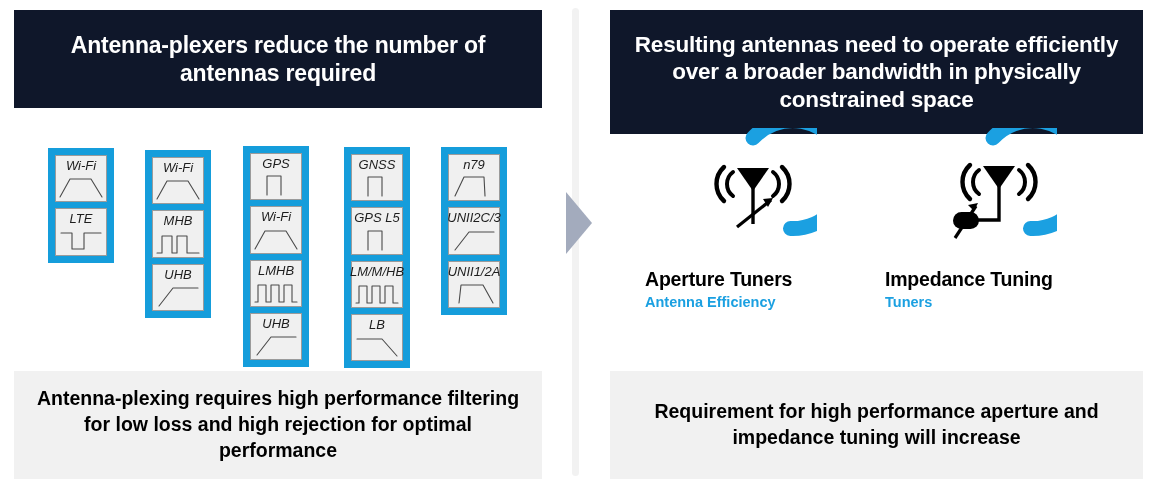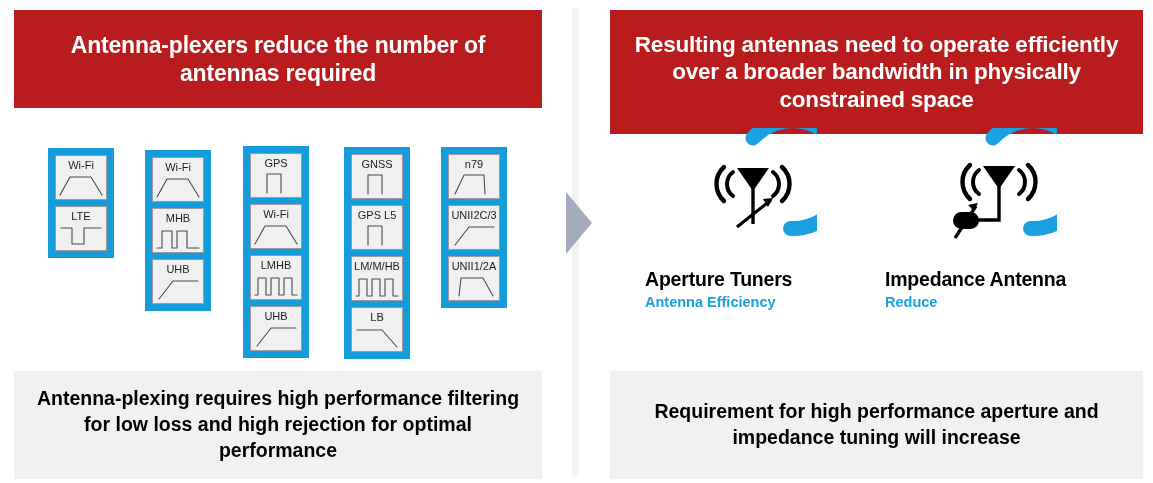--- a/index.html
+++ b/index.html
@@ -13,21 +13,21 @@
   .slide{position:relative;width:1153px;height:483px;}
 
   
   .panel{position:absolute;top:0;height:483px;}
   .panel-left{left:0;width:556px;}
   .panel-right{left:600px;width:553px;}
 
   
   .banner{
     position:absolute;top:10px;
-    background:#b91c1c;color:#ffffff;
+    background:#0f172a;color:#ffffff;
     display:flex;align-items:center;justify-content:center;
     text-align:center;font-weight:bold;line-height:1.22;
     letter-spacing:-0.2px;
   }
   .banner-left{left:14px;width:528px;height:98px;font-size:23px;padding:0 10px;box-sizing:border-box;}
   .banner-right{left:10px;width:533px;height:124px;font-size:22.5px;padding:0 8px;box-sizing:border-box;}
 
   
   .caption{
     position:absolute;bottom:4px;
@@ -55,22 +55,22 @@
     padding:7px;box-sizing:border-box;
     display:flex;flex-direction:column;gap:6px;
   }
   .fcard{
     background:#f0f0f0;border:1px solid #9b9b9b;
     width:100%;box-sizing:border-box;
     display:flex;flex-direction:column;align-items:center;
     padding:3px 2px 2px;
   }
   .fcard .flabel{
-    font-size:11px;color:#1d1d1d;line-height:1.1;
-    white-space:nowrap;font-family:"Liberation Sans", sans-serif;
+    font-size:13px;color:#1d1d1d;line-height:1.1;
+    white-space:nowrap;font-family:"Liberation Sans", sans-serif;font-style:italic;
   }
   .fcard .fsvg{display:block;}
 
   
   .tuners{position:absolute;left:0;top:128px;width:553px;height:215px;}
   .tuner{position:absolute;width:215px;text-align:left;}
   .tuner-aperture{left:45px;}
   .tuner-impedance{left:285px;}
   .ring-wrap{position:relative;width:128px;height:128px;margin:0 auto;}
   .tuner-title{
@@ -287,23 +287,23 @@
             <path d="M 41 37 A 23 23 0 0 0 41 71" fill="none" stroke="#000" stroke-width="4.4" stroke-linecap="round"></path>
             <path d="M 90 42 A 15 15 0 0 1 90 66" fill="none" stroke="#000" stroke-width="4" stroke-linecap="round"></path>
             <path d="M 99 37 A 23 23 0 0 1 99 71" fill="none" stroke="#000" stroke-width="4.4" stroke-linecap="round"></path>
 
             <rect x="24" y="84" width="26" height="17" rx="8.5" fill="#000"></rect>
 
             <line x1="26" y1="110" x2="47" y2="78" stroke="#000" stroke-width="3.2"></line>
             <polygon points="49,75 39,77 45,83" fill="#000"></polygon>
           </svg>
         </div>
-        <div class="tuner-title">Impedance Antenna</div>
+        <div class="tuner-title">Impedance Tuning</div>
         <div class="tuner-sub">
-          <div>Reduce</div>
+          <div>Tuners</div>
         </div>
       </div>
 
     </div>
 
     <div class="caption caption-right">Requirement for high performance aperture and impedance tuning will increase</div>
   </div>
 
 </div>
 

